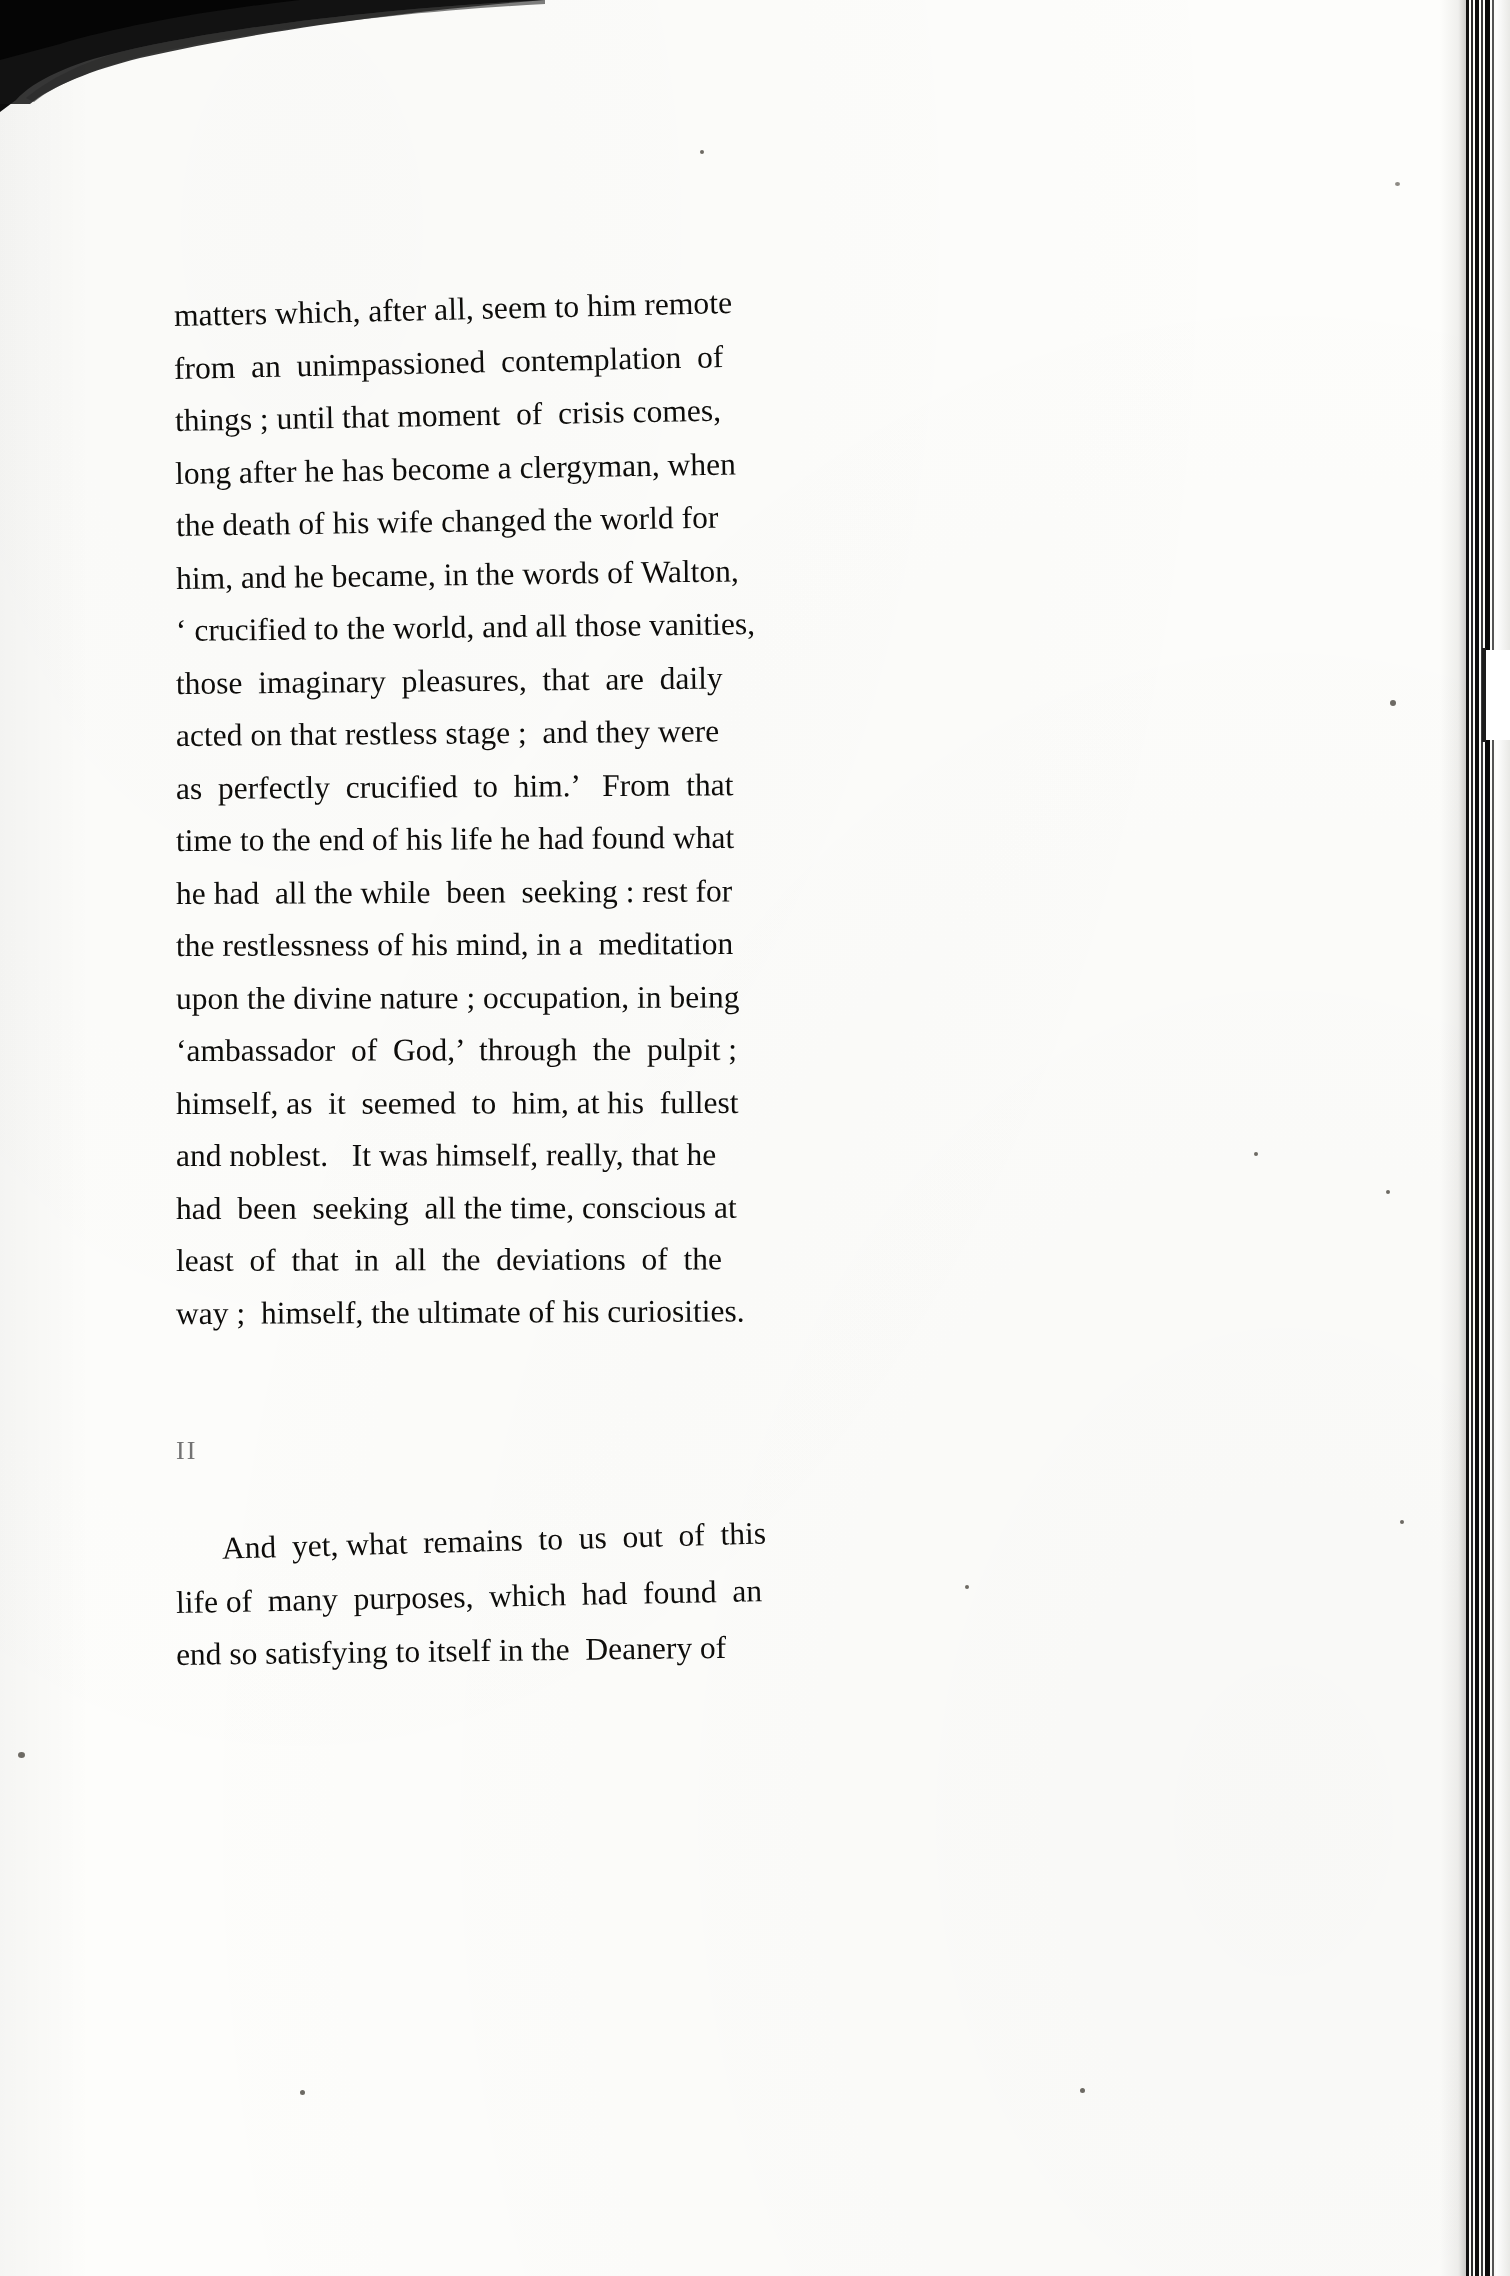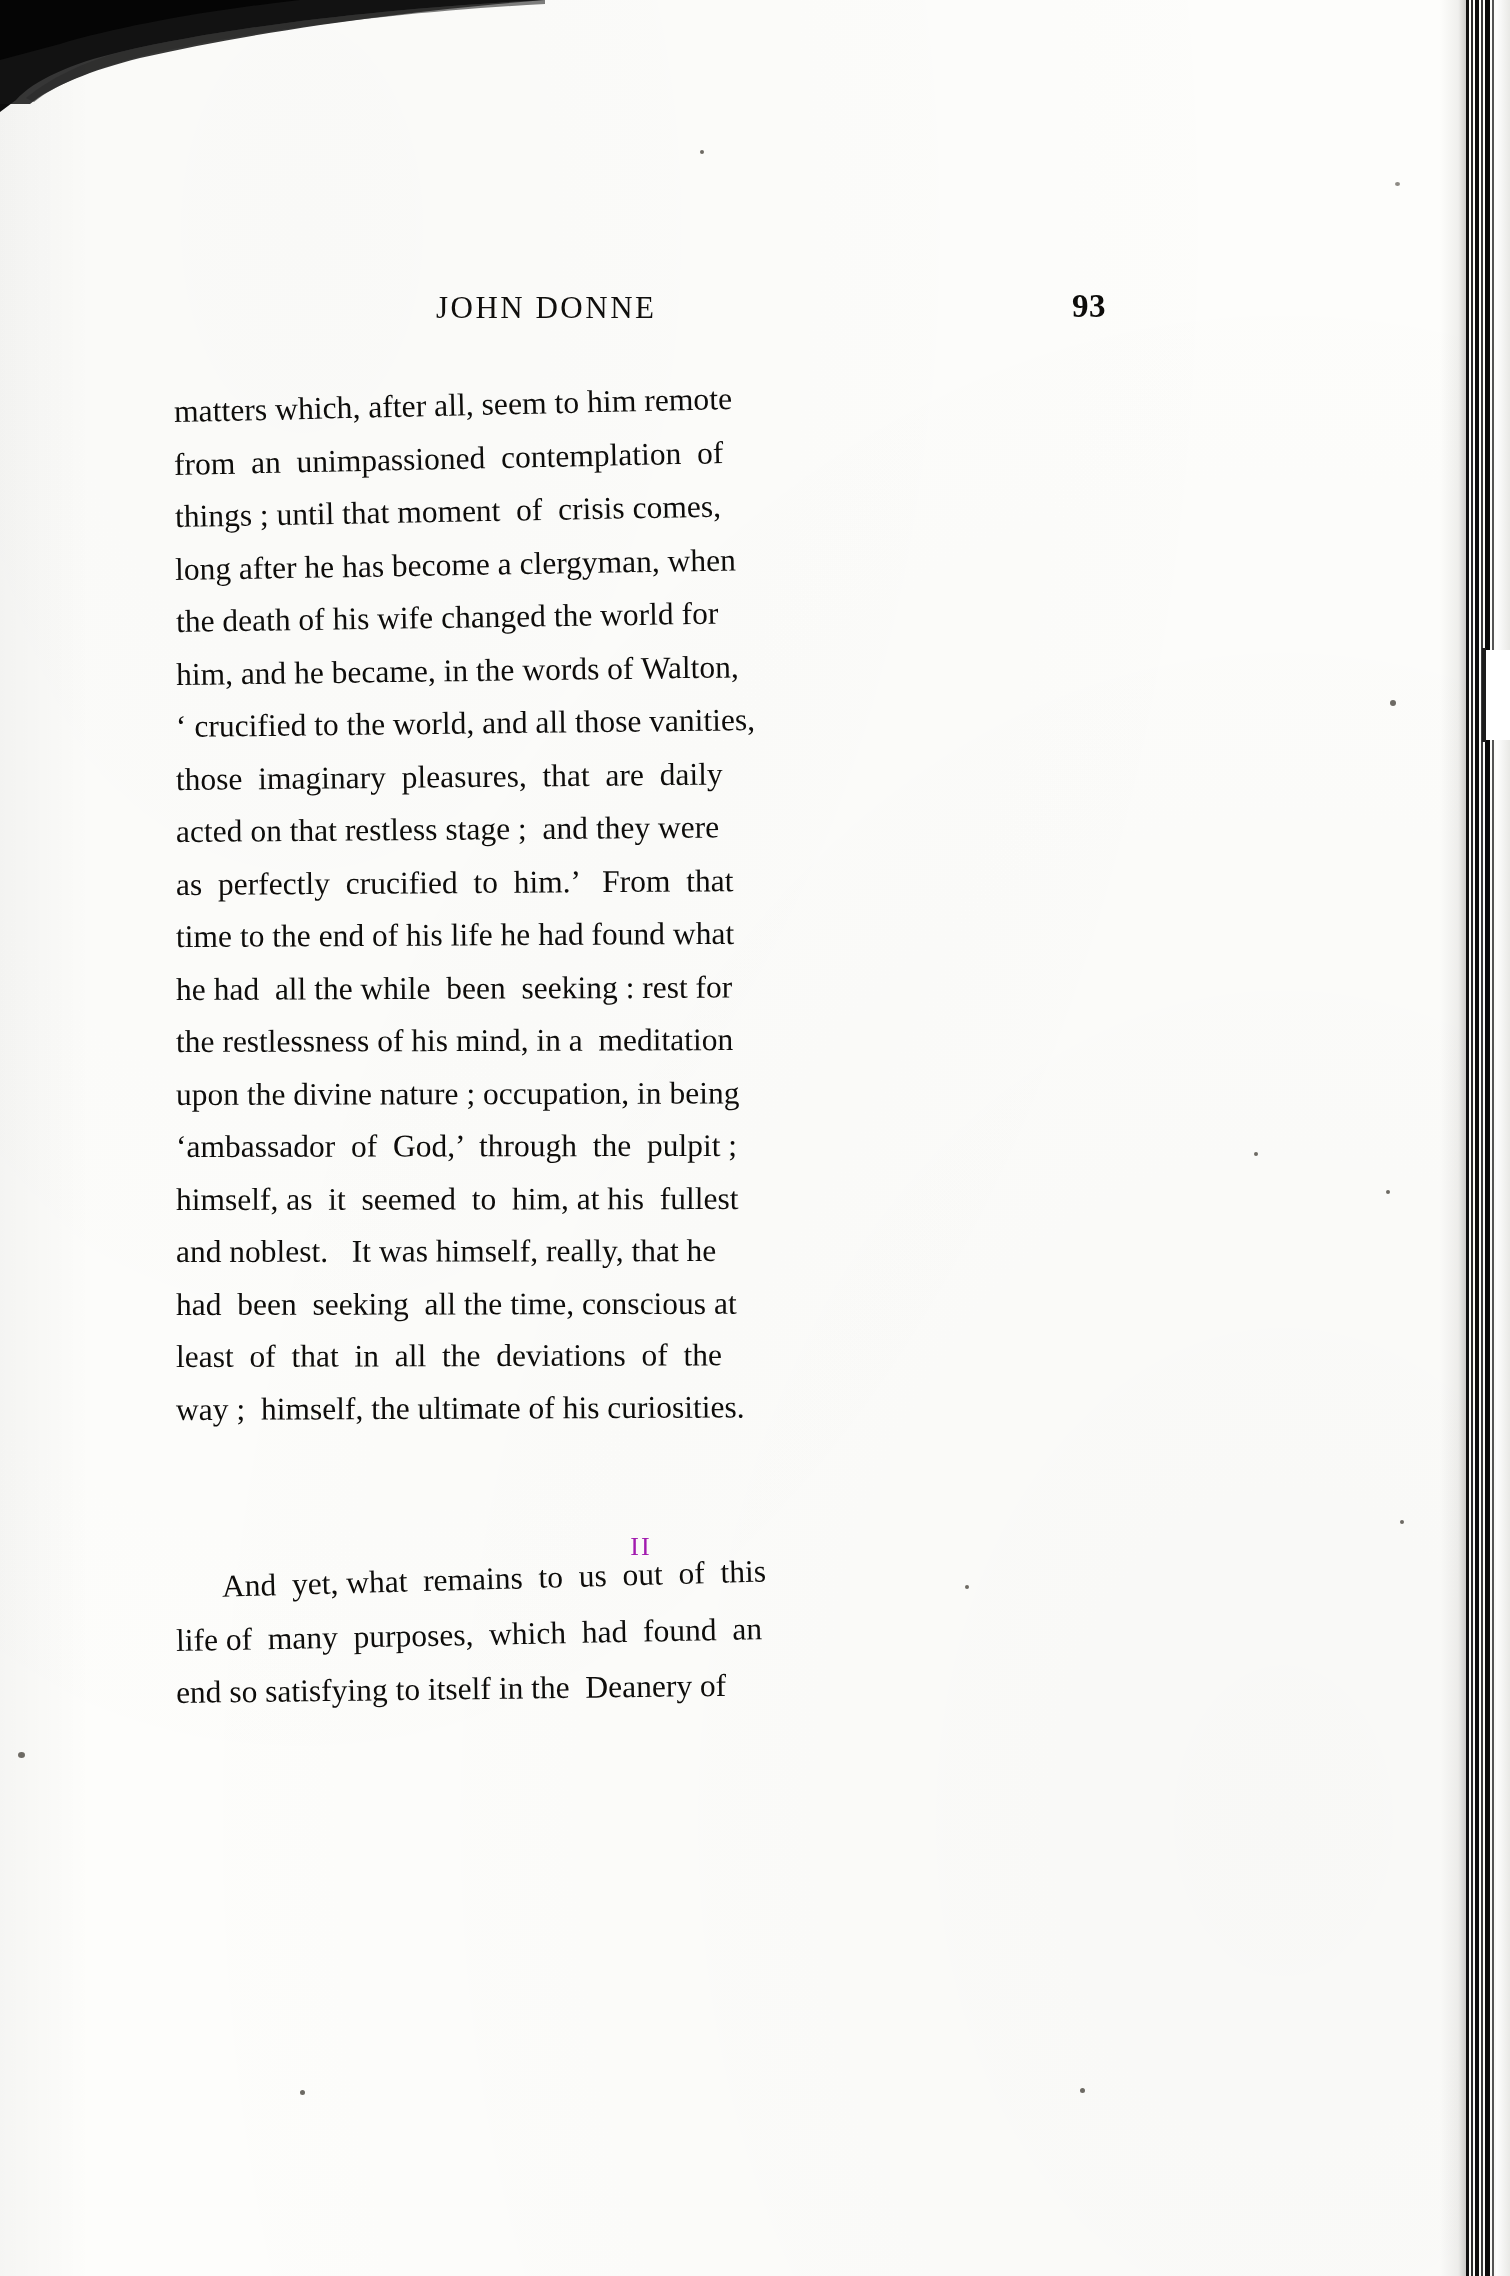--- a/index.html
+++ b/index.html
@@ -120,25 +120,25 @@
   #par-1 .ln:nth-child(13) { transform: rotate(-0.20deg); }
   #par-1 .ln:nth-child(14) { transform: rotate(-0.16deg); }
   #par-1 .ln:nth-child(15) { transform: rotate(-0.12deg); }
   #par-1 .ln:nth-child(16) { transform: rotate(-0.10deg); }
   #par-1 .ln:nth-child(17) { transform: rotate(-0.10deg); }
   #par-1 .ln:nth-child(18) { transform: rotate(-0.12deg); }
   #par-1 .ln:nth-child(19) { transform: rotate(-0.18deg); }
   #par-1 .ln:nth-child(20) { transform: rotate(-0.26deg); }
 
   #section-mark {
-    text-align: center;
     font-size: 26px;
     letter-spacing: 2px;
-    color: #a21caf;
+    color: #737373;
     margin-top: 96px;
+    margin-bottom: 58px;
   }
 
   #par-2 { text-indent: 0; }
   #par-2 .ln:nth-child(1) { transform: rotate(-1.6deg) translateX(0px); }
   #par-2 .ln:nth-child(2) { transform: rotate(-1.15deg); }
   #par-2 .ln:nth-child(3) { transform: rotate(-0.75deg); }
   #par-2 .ln:nth-child(1) { text-indent: 46px; }
 
   
   .speck {
@@ -184,24 +184,20 @@
   <div class="speck" style="left:1400px; top:1520px; width:4px; height:4px;"></div>
   <div class="speck" style="left:18px;  top:1752px; width:7px; height:6px;"></div>
   <div class="speck" style="left:300px; top:2090px; width:5px; height:5px;"></div>
   <div class="speck" style="left:1080px; top:2088px; width:5px; height:5px;"></div>
   <div class="speck" style="left:965px;  top:1585px; width:4px; height:4px;"></div>
   <div class="speck" style="left:1254px; top:1152px; width:4px; height:4px;"></div>
   <div class="speck" style="left:700px;  top:150px;  width:4px; height:4px;"></div>
 
   <div id="text-column">
 
-    <div id="running-head">
-      <div id="head-title">JOHN DONNE</div>
-      <div id="page-number">93</div>
-    </div>
 
     <div class="body-par" id="par-1">
       <span class="ln">matters which, after all, seem to him remote</span>
       <span class="ln">from  an  unimpassioned  contemplation  of</span>
       <span class="ln">things ; until that moment  of  crisis comes,</span>
       <span class="ln">long after he has become a clergyman, when</span>
       <span class="ln">the death of his wife changed the world for</span>
       <span class="ln">him, and he became, in the words of Walton,</span>
       <span class="ln">‘ crucified to the world, and all those vanities,</span>
       <span class="ln">those  imaginary  pleasures,  that  are  daily</span>

